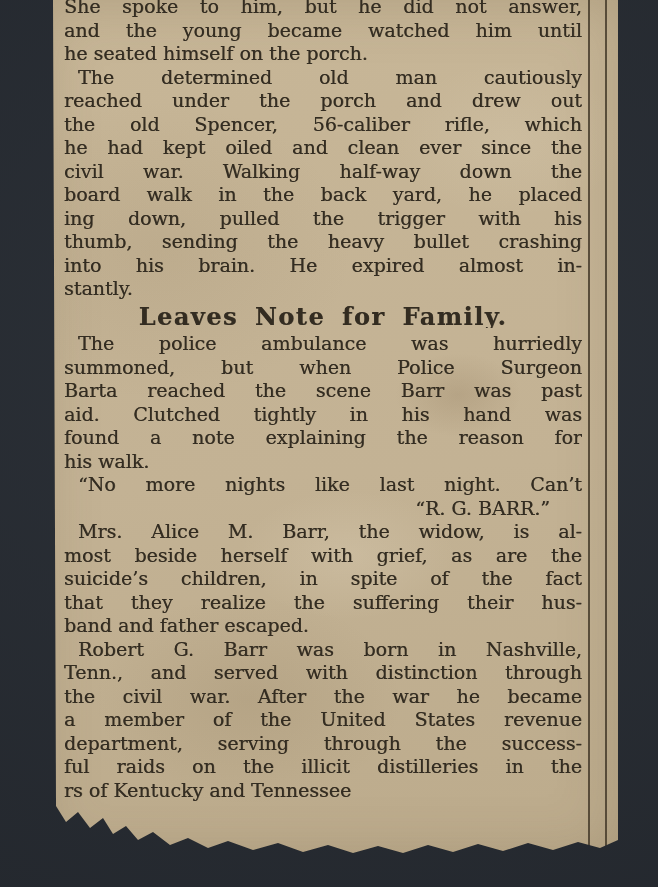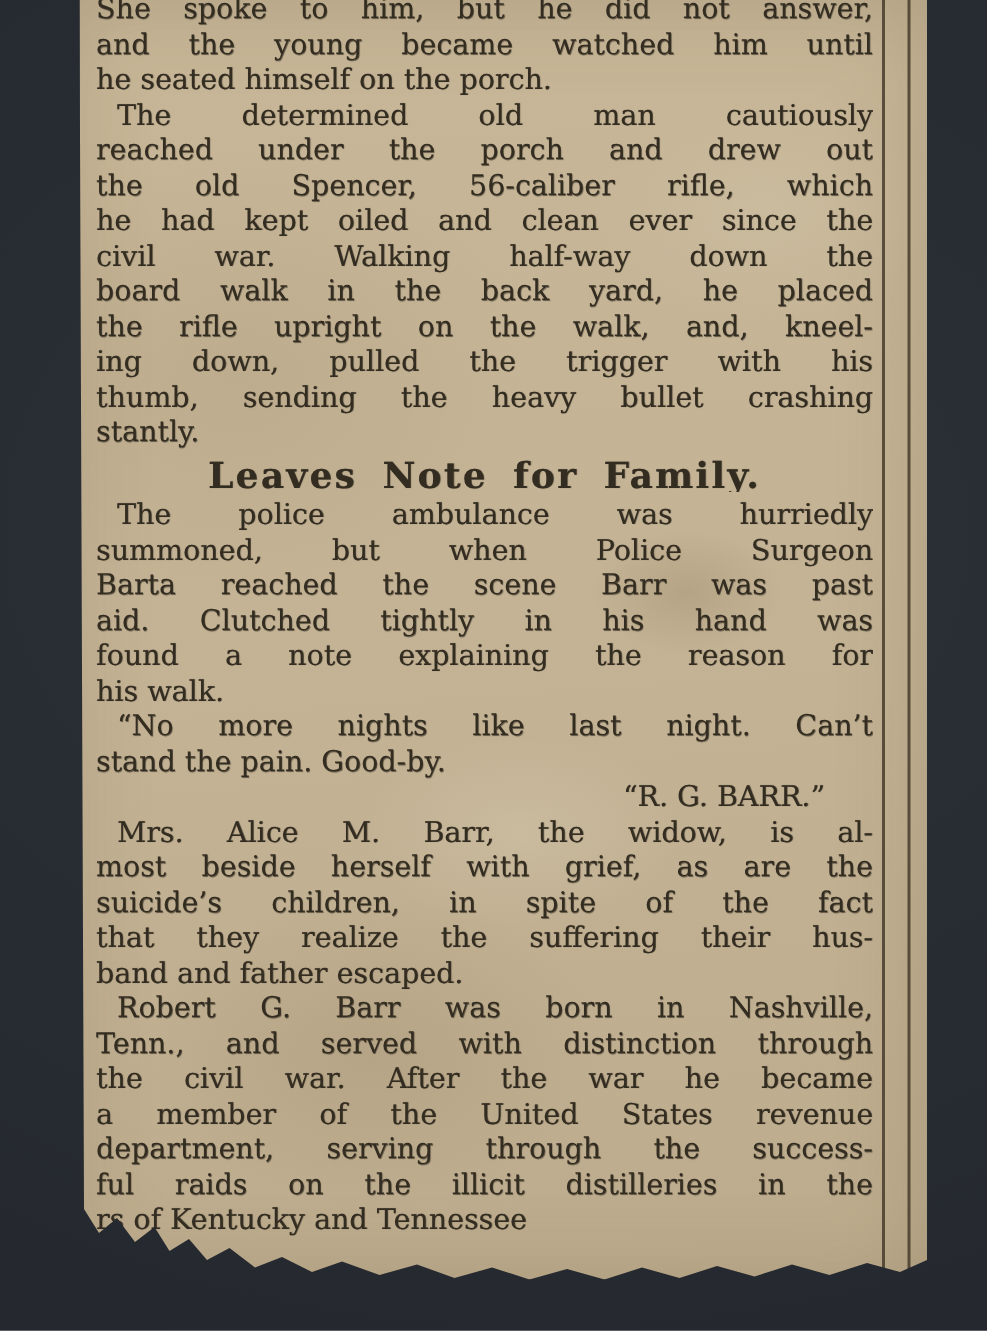--- a/index.html
+++ b/index.html
@@ -95,33 +95,32 @@
   <div class="article">
       <div class="line">She spoke to him, but he did not answer,</div>
       <div class="line">and the young became watched him until</div>
       <div class="line last">he seated himself on the porch.</div>
       <div class="line indent">The determined old man cautiously</div>
       <div class="line">reached under the porch and drew out</div>
       <div class="line">the old Spencer, 56-caliber rifle, which</div>
       <div class="line">he had kept oiled and clean ever since the</div>
       <div class="line">civil war. Walking half-way down the</div>
       <div class="line">board walk in the back yard, he placed</div>
-      <div class="line">the rifle upright on the walk, and, kneel-</div>
       <div class="line">ing down, pulled the trigger with his</div>
       <div class="line">thumb, sending the heavy bullet crashing</div>
+      <div class="line">into his brain. He expired almost in-</div>
       <div class="line last">stantly.</div>
       <div class="heading">Leaves Note for Family.</div>
       <div class="line indent">The police ambulance was hurriedly</div>
       <div class="line">summoned, but when Police Surgeon</div>
       <div class="line">Barta reached the scene Barr was past</div>
       <div class="line">aid. Clutched tightly in his hand was</div>
       <div class="line">found a note explaining the reason for</div>
       <div class="line last">his walk.</div>
       <div class="line indent">“No more nights like last night. Can’t</div>
-      <div class="line last">stand the pain. Good-by.</div>
       <div class="line signature">“R. G. BARR.”</div>
       <div class="line indent">Mrs. Alice M. Barr, the widow, is al-</div>
       <div class="line">most beside herself with grief, as are the</div>
       <div class="line">suicide’s children, in spite of the fact</div>
       <div class="line">that they realize the suffering their hus-</div>
       <div class="line last">band and father escaped.</div>
       <div class="line indent">Robert G. Barr was born in Nashville,</div>
       <div class="line">Tenn., and served with distinction through</div>
       <div class="line">the civil war. After the war he became</div>
       <div class="line">a member of the United States revenue</div>

